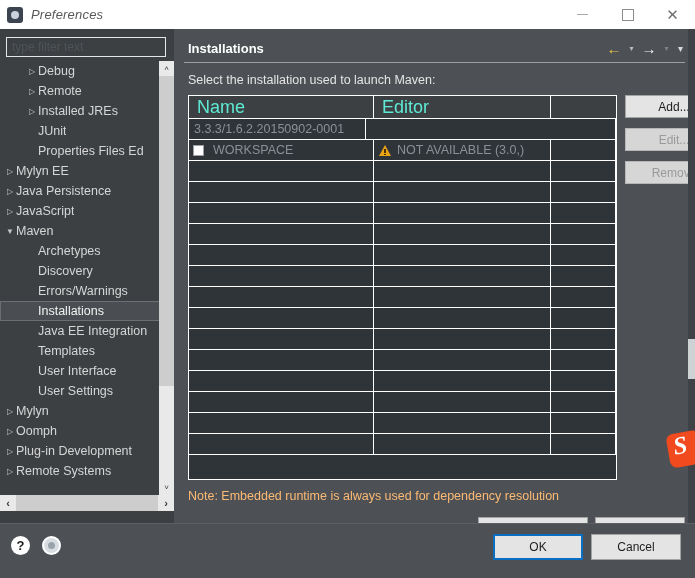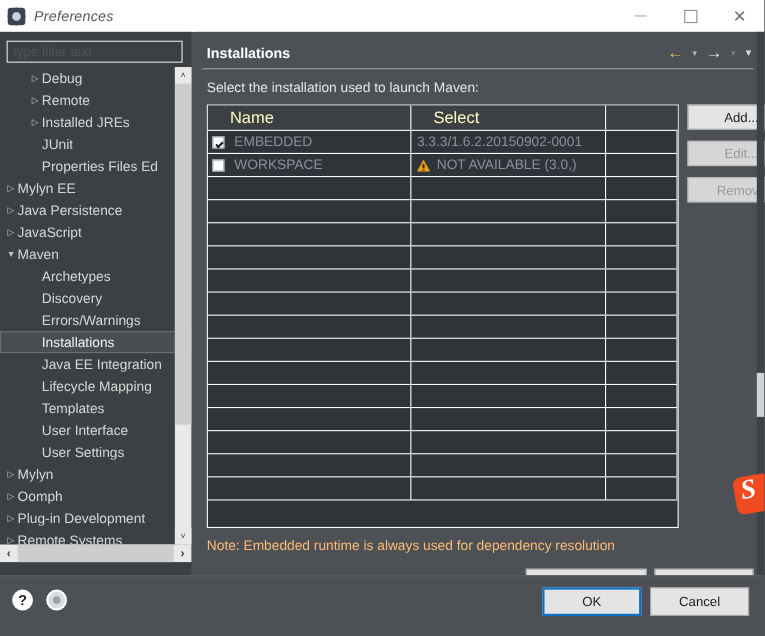--- a/index.html
+++ b/index.html
@@ -131,22 +131,22 @@
   
   .table-wrap{
     position:absolute;left:10px;top:66px;width:429px;height:385px;
     background:#2e3438;border:1px solid #ffffff;box-sizing:border-box;
   }
   .thead{
     display:flex;height:22px;background:#3c4043;
     border-bottom:1px solid #ffffff;
   }
   .th{
-    display:flex;align-items:center;padding-left:20px;
-    font-size:15px;color:#fef9c3;box-sizing:border-box;
+    display:flex;align-items:center;padding-left:8px;
+    font-size:18px;color:#5eead4;box-sizing:border-box;
     border-right:1px solid #ffffff;
   }
   .col-name{width:185px;flex:none;}
   .col-details{width:177px;flex:none;}
   .col-extra{flex:1;border-right:none;}
   .tbody{height:360px;overflow:hidden;}
   .trow{display:flex;height:21px;border-bottom:1px solid #ffffff;box-sizing:border-box;}
   .td{
     display:flex;align-items:center;box-sizing:border-box;
     border-right:1px solid #ffffff;font-size:12.5px;
@@ -332,24 +332,20 @@
         <div class="tnode sel">
           <span class="arrow" style="margin-left: 26px;"></span>
           <span class="lbl">Installations</span>
         </div>
         <div class="tnode">
           <span class="arrow" style="margin-left: 26px;"></span>
           <span class="lbl">Java EE Integration</span>
         </div>
         <div class="tnode">
           <span class="arrow" style="margin-left: 26px;"></span>
-          <span class="lbl">Lifecycle Mapping</span>
-        </div>
-        <div class="tnode">
-          <span class="arrow" style="margin-left: 26px;"></span>
           <span class="lbl">Templates</span>
         </div>
         <div class="tnode">
           <span class="arrow" style="margin-left: 26px;"></span>
           <span class="lbl">User Interface</span>
         </div>
         <div class="tnode">
           <span class="arrow" style="margin-left: 26px;"></span>
           <span class="lbl">User Settings</span>
         </div>
@@ -394,29 +390,25 @@
       <div class="navarrow back">←</div>
       <div class="navchev">▾</div>
       <div class="navarrow fwd">→</div>
       <div class="navchev dim">▾</div>
       <div class="navchev big">▾</div>
     </div>
 
     <div class="table-wrap">
       <div class="thead">
         <div class="th col-name">Name</div>
-        <div class="th col-details">Select</div>
+        <div class="th col-details">Editor</div>
         <div class="th col-extra"></div>
       </div>
       <div class="tbody" id="tbody">
           <div class="trow">
-            <div class="td col-name dim">
-              <span class="cbx on"></span>
-              <span>EMBEDDED</span>
-            </div>
             <div class="td col-details dim">
               <span>3.3.3/1.6.2.20150902-0001</span>
             </div>
             <div class="td col-extra"></div>
           </div>
           <div class="trow">
             <div class="td col-name dim">
               <span class="cbx"></span>
               <span>WORKSPACE</span>
             </div>

